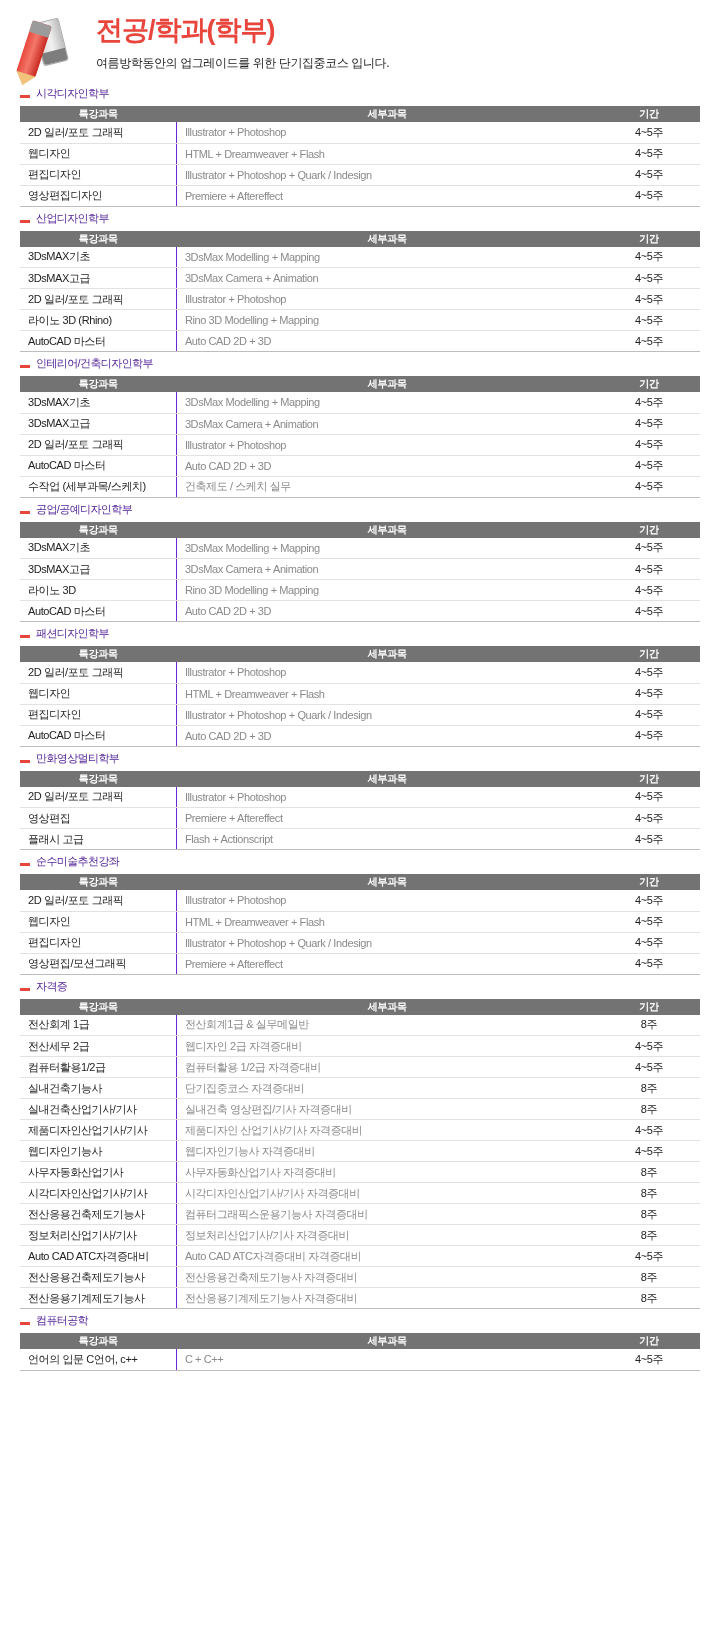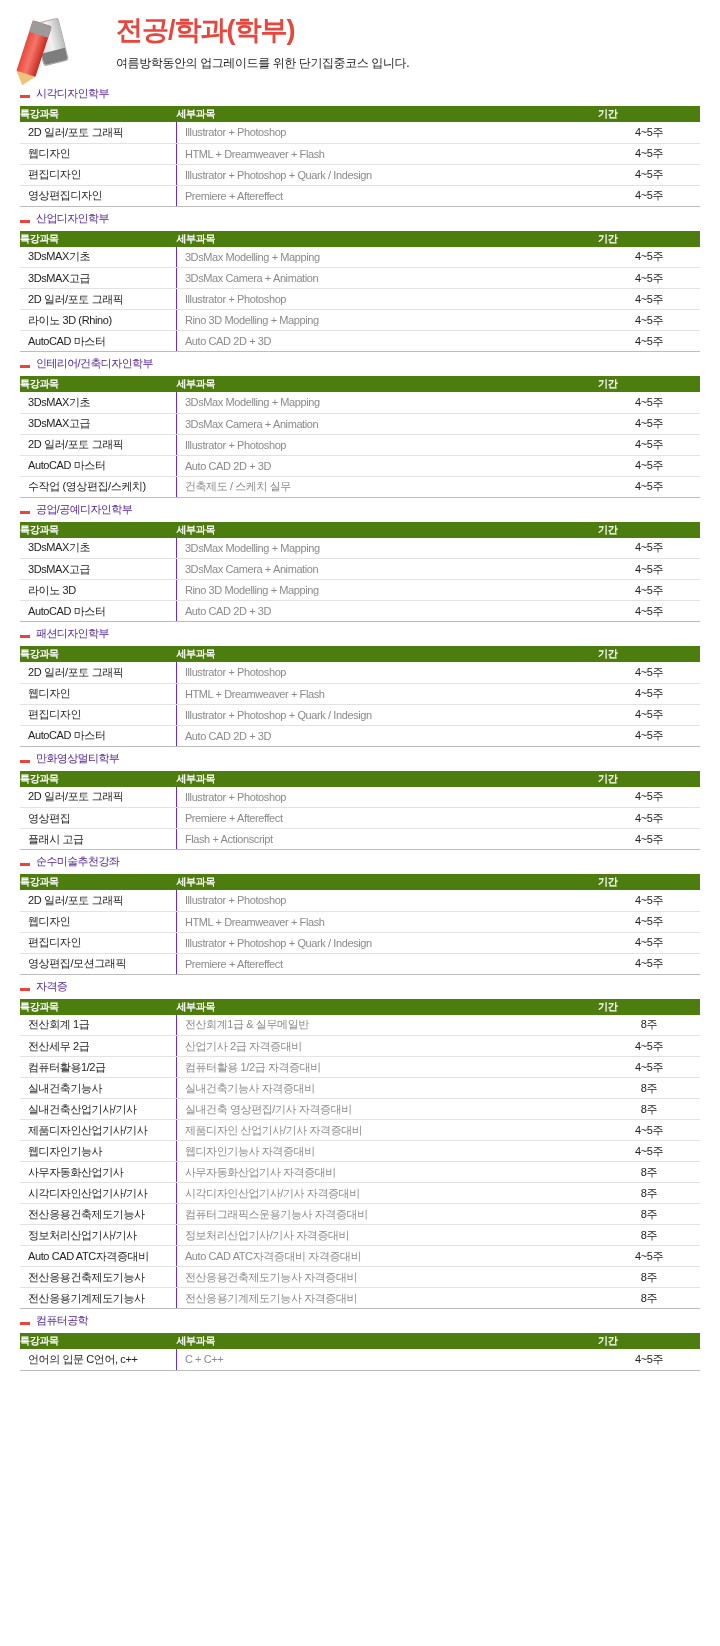--- a/index.html
+++ b/index.html
@@ -16,21 +16,20 @@
   .page {
     width: 720px;
     padding: 0 0 20px 0;
   }
 
   
   .header {
     display: flex;
     align-items: flex-start;
     padding: 14px 0 6px 18px;
-    gap: 20px;
   }
   .header-icon {
     width: 62px;
     height: 62px;
     flex: 0 0 62px;
     position: relative;
     margin-top: 4px;
   }
   
   .pencil {
@@ -111,28 +110,28 @@
     width: 10px; height: 3px;
     background: #e8453c;
   }
 
   table {
     width: 100%;
     border-collapse: collapse;
     table-layout: fixed;
   }
   thead th {
-    background: #4d7c0f;
+    background: #737373;
     color: #ffffff;
     font-size: 10px;
     font-weight: bold;
     height: 16px;
     line-height: 16px;
     padding: 0;
-    text-align: left;
+    text-align: center;
     letter-spacing: -0.3px;
   }
   tbody td {
     height: 21px;
     font-size: 11px;
     color: #222222;
     border-bottom: 1px solid #e2e2e2;
     padding: 0 8px;
     letter-spacing: -0.4px;
     white-space: nowrap;
@@ -263,21 +262,21 @@
               <td class="c-name col-a">2D 일러/포토 그래픽</td>
               <td class="c-sub col-b">Illustrator + Photoshop</td>
               <td class="c-dur col-c">4~5주</td>
             </tr>
             <tr>
               <td class="c-name col-a">AutoCAD 마스터</td>
               <td class="c-sub col-b">Auto CAD 2D + 3D</td>
               <td class="c-dur col-c">4~5주</td>
             </tr>
             <tr>
-              <td class="c-name col-a">수작업 (영상편집/스케치)</td>
+              <td class="c-name col-a">수작업 (세부과목/스케치)</td>
               <td class="c-sub col-b">건축제도 / 스케치 실무</td>
               <td class="c-dur col-c">4~5주</td>
             </tr>
           </tbody>
         </table>
       </div>
       <div class="section">
         <div class="section-title">공업/공예디자인학부</div>
         <table>
           <thead>
@@ -419,31 +418,31 @@
             </tr>
           </thead>
           <tbody>
             <tr>
               <td class="c-name col-a">전산회계 1급</td>
               <td class="c-sub col-b">전산회계1급 &amp; 실무메일반</td>
               <td class="c-dur col-c">8주</td>
             </tr>
             <tr>
               <td class="c-name col-a">전산세무 2급</td>
-              <td class="c-sub col-b">산업기사 2급 자격증대비</td>
+              <td class="c-sub col-b">웹디자인 2급 자격증대비</td>
               <td class="c-dur col-c">4~5주</td>
             </tr>
             <tr>
               <td class="c-name col-a">컴퓨터활용1/2급</td>
               <td class="c-sub col-b">컴퓨터활용 1/2급 자격증대비</td>
               <td class="c-dur col-c">4~5주</td>
             </tr>
             <tr>
               <td class="c-name col-a">실내건축기능사</td>
-              <td class="c-sub col-b">실내건축기능사 자격증대비</td>
+              <td class="c-sub col-b">단기집중코스 자격증대비</td>
               <td class="c-dur col-c">8주</td>
             </tr>
             <tr>
               <td class="c-name col-a">실내건축산업기사/기사</td>
               <td class="c-sub col-b">실내건축 영상편집/기사 자격증대비</td>
               <td class="c-dur col-c">8주</td>
             </tr>
             <tr>
               <td class="c-name col-a">제품디자인산업기사/기사</td>
               <td class="c-sub col-b">제품디자인 산업기사/기사 자격증대비</td>

